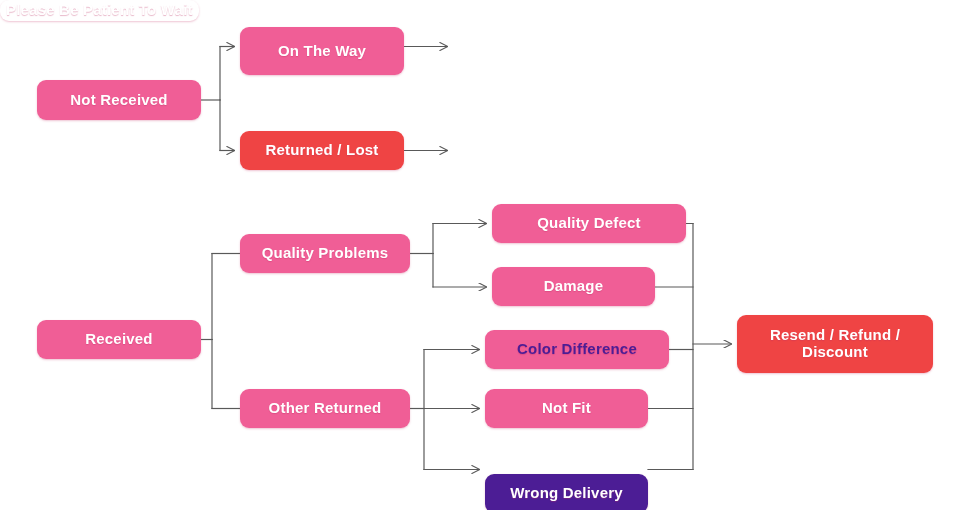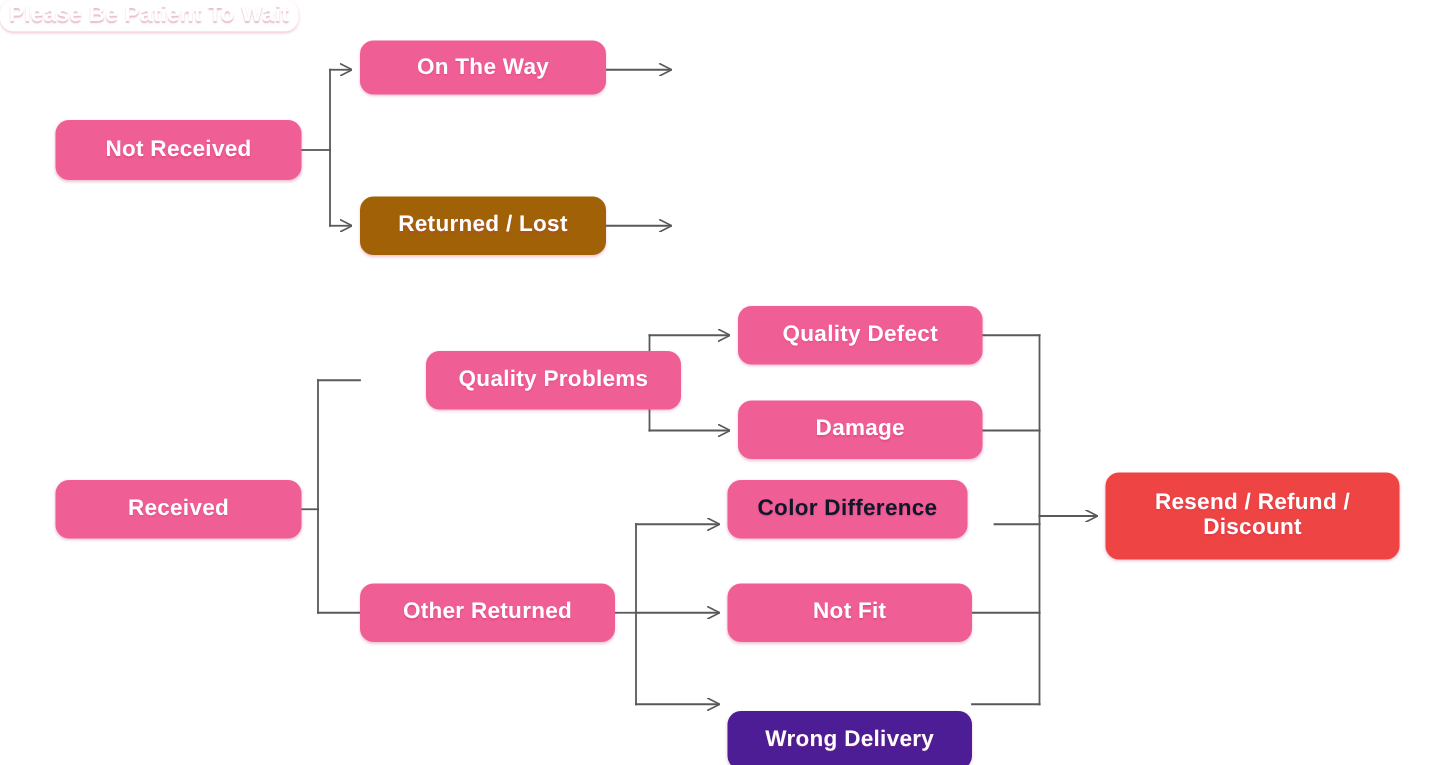--- a/index.html
+++ b/index.html
@@ -97,45 +97,45 @@
       <path d="M 648 469.5 L 693 469.5"></path>
       <path d="M 693 223.5 L 693 469.5"></path>
       <path d="M 693 344.0 L 731 344.0" marker-end="url(#arrow)"></path>
 
     </g>
   </svg>
 
   <div class="node" style="left: 37px; top: 80px; width: 164px; height: 40px; background: rgb(240, 94, 150); color: rgb(255, 255, 255);">
     <span class="node-label">Not Received</span>
   </div>
-  <div class="node" style="left: 240px; top: 27px; width: 164px; height: 36px; background: rgb(240, 94, 150); color: rgb(255, 255, 255);">
+  <div class="node" style="left: 240px; top: 27px; width: 164px; height: 48px; background: rgb(240, 94, 150); color: rgb(255, 255, 255);">
     <span class="node-label">On The Way</span>
   </div>
-  <div class="node" style="left: 240px; top: 131px; width: 164px; height: 39px; background: #a16207; color: rgb(255, 255, 255);">
+  <div class="node" style="left: 240px; top: 131px; width: 164px; height: 39px; background: #ef4444; color: rgb(255, 255, 255);">
     <span class="node-label">Returned / Lost</span>
   </div>
   <div class="node">
     <span class="node-label">Please Be Patient To Wait</span>
   </div>
   <div class="node" style="left: 37px; top: 320px; width: 164px; height: 39px; background: rgb(240, 94, 150); color: rgb(255, 255, 255);">
     <span class="node-label">Received</span>
   </div>
-  <div class="node" style="left: 240px; top: 234px; width: 170px; height: 39px; background: rgb(240, 94, 150); color: rgb(255, 255, 255); margin-left: 44px;">
+  <div class="node" style="left: 240px; top: 234px; width: 170px; height: 39px; background: rgb(240, 94, 150); color: rgb(255, 255, 255);">
     <span class="node-label">Quality Problems</span>
   </div>
   <div class="node" style="left: 240px; top: 389px; width: 170px; height: 39px; background: rgb(240, 94, 150); color: rgb(255, 255, 255);">
     <span class="node-label">Other Returned</span>
   </div>
-  <div class="node" style="left: 492px; top: 204px; width: 163px; height: 39px; background: rgb(240, 94, 150); color: rgb(255, 255, 255);">
+  <div class="node" style="left: 492px; top: 204px; width: 194px; height: 39px; background: rgb(240, 94, 150); color: rgb(255, 255, 255);">
     <span class="node-label">Quality Defect</span>
   </div>
   <div class="node" style="left: 492px; top: 267px; width: 163px; height: 39px; background: rgb(240, 94, 150); color: rgb(255, 255, 255); justify-content: center;">
     <span class="node-label">Damage</span>
   </div>
-  <div class="node" style="left: 485px; top: 320px; width: 160px; height: 39px; background: rgb(240, 94, 150); color: #0f172a;">
+  <div class="node" style="left: 485px; top: 330px; width: 184px; height: 39px; background: rgb(240, 94, 150); color: #4c1d95;">
     <span class="node-label">Color Difference</span>
   </div>
   <div class="node" style="left: 485px; top: 389px; width: 163px; height: 39px; background: rgb(240, 94, 150); color: rgb(255, 255, 255);">
     <span class="node-label">Not Fit</span>
   </div>
   <div class="node" style="left: 485px; top: 450px; width: 163px; height: 39px; background: #4c1d95; color: rgb(255, 255, 255); margin-top: 24px;">
     <span class="node-label">Wrong Delivery</span>
   </div>
   <div class="node" style="left: 737px; top: 315px; width: 196px; height: 58px; background: #ef4444; color: rgb(255, 255, 255);">
     <span class="node-label">Resend / Refund /

